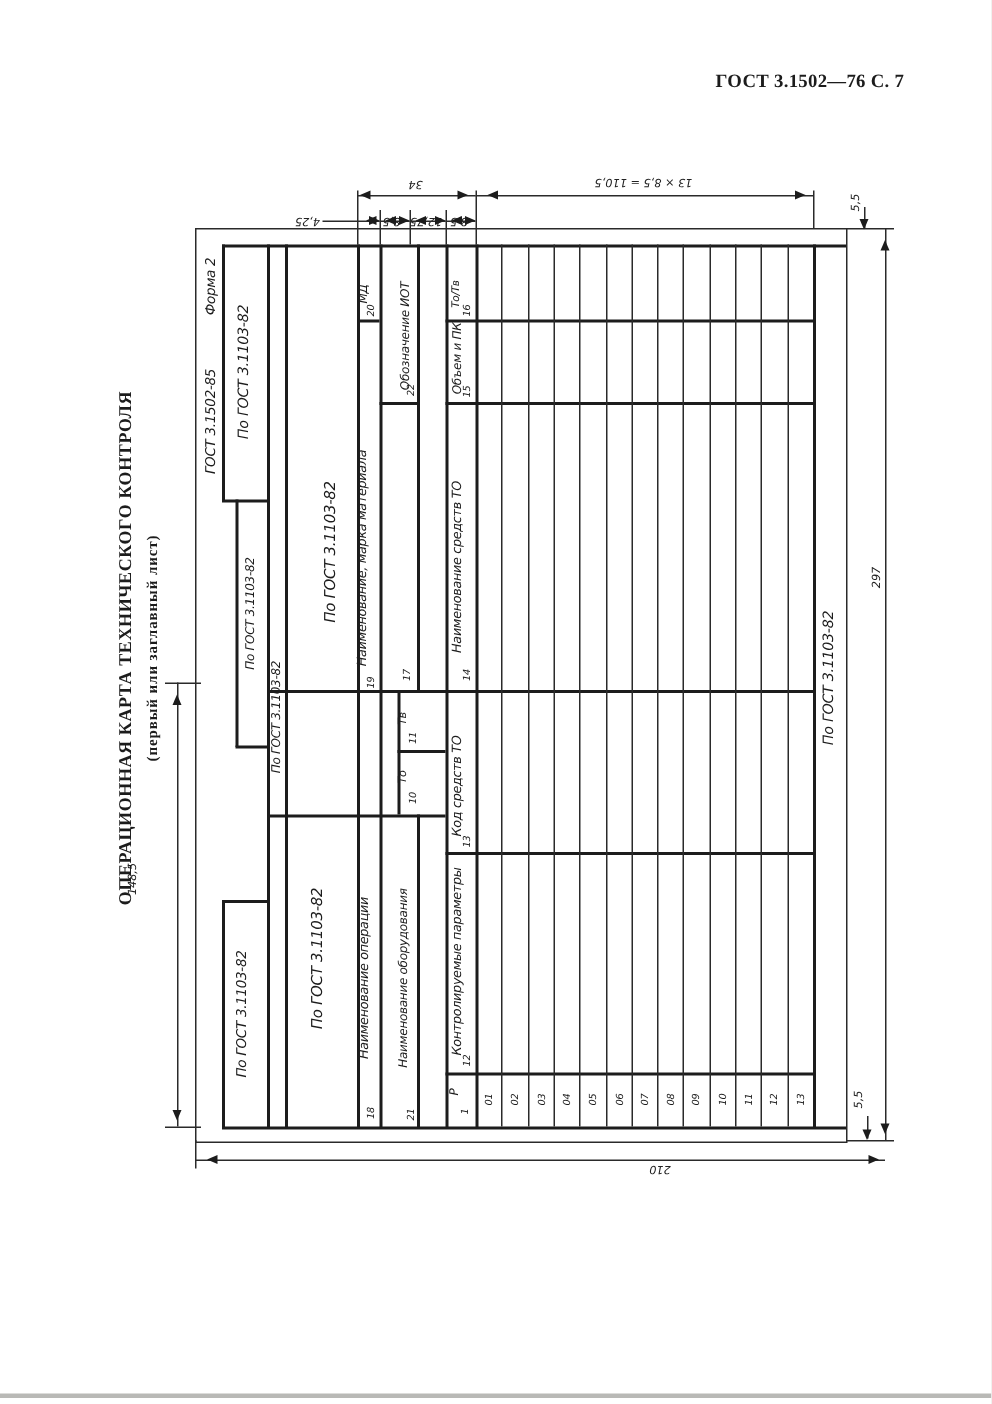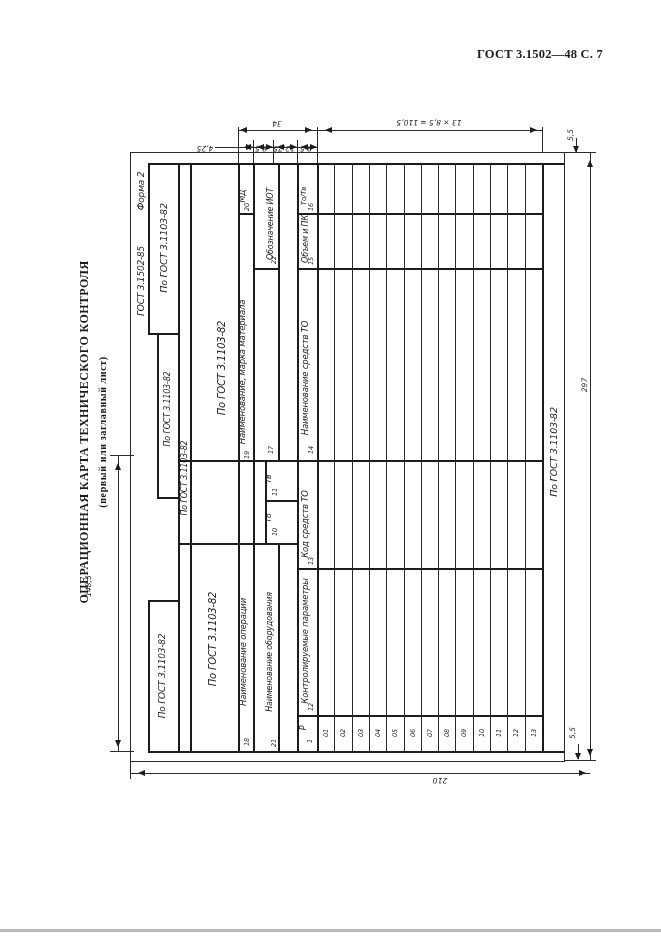--- a/index.html
+++ b/index.html
@@ -17,21 +17,21 @@
   .thin{background:#2a2a2a;}
   .sheet{position:absolute;border:1px solid #2a2a2a;background:transparent;}
   .ar{position:absolute;width:0;height:0;border:3px solid transparent;}
   .scanedge{position:absolute;left:0;top:929px;width:661px;height:3px;background:#b9b9b6;}
 </style>
 </head>
 <body>
 
 <div id="page">
 
-  <span class="abs ser" style="left:477px;top:47px;font-size:12.5px;letter-spacing:0.2px">ГОСТ 3.1502—48 С. 7</span>
+  <span class="abs ser" style="left:477px;top:47px;font-size:12.5px;letter-spacing:0.2px">ГОСТ 3.1502—76 С. 7</span>
 
   <span class="rl ser" style="left:84px;top:432px;font-size:12px;letter-spacing:0.4px">ОПЕРАЦИОННАЯ КАРТА ТЕХНИЧЕСКОГО КОНТРОЛЯ</span>
   <span class="rl ser" style="left:102px;top:432px;font-size:10px;letter-spacing:0.6px">(первый или заглавный лист)</span>
 
   <div class="sheet" style="left:130px;top:152px;width:433px;height:608px"></div>
 
   <span class="rl lb" style="left:141px;top:281px;font-size:9px">ГОСТ 3.1502-85</span>
   <span class="rl lb" style="left:141px;top:191px;font-size:9px">Форма 2</span>
 
   <span class="rl lb" style="left:163px;top:248px;font-size:9.5px">По ГОСТ 3.1103-82</span>

